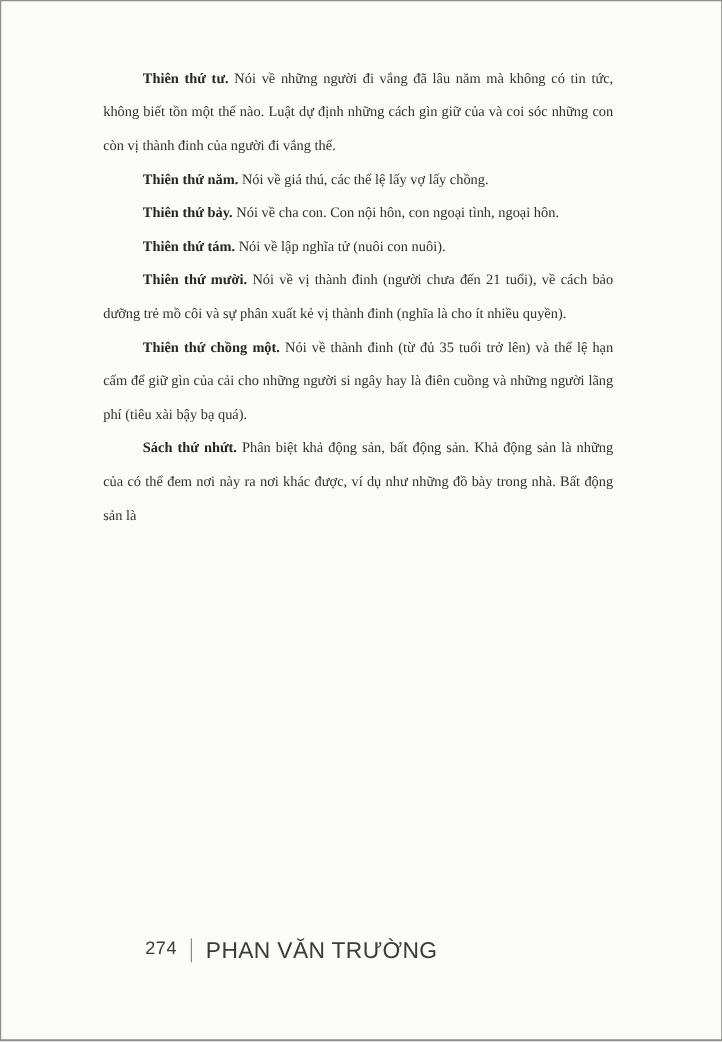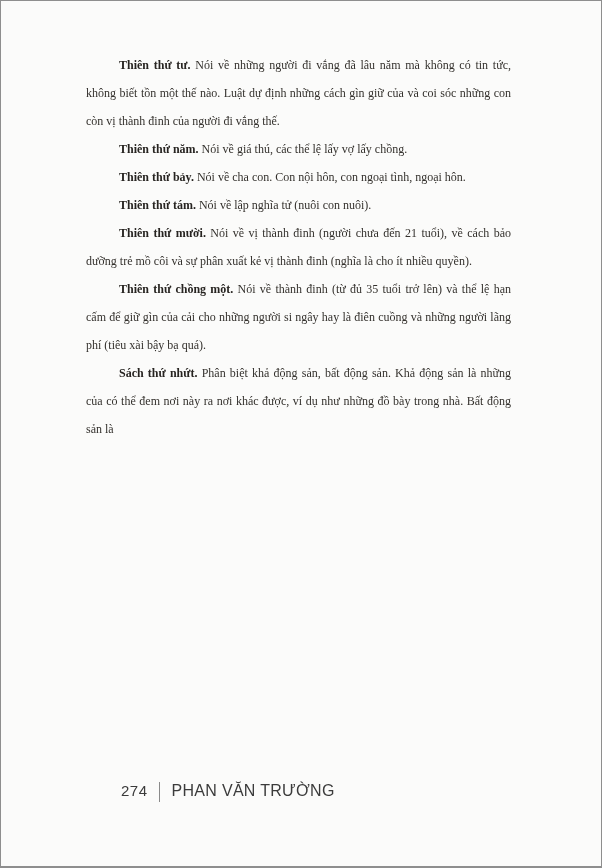--- a/index.html
+++ b/index.html
@@ -56,21 +56,21 @@
     font-size: 15px;
     letter-spacing: 0.5px;
   }
   .footer-sep {
     width: 1px;
     height: 20px;
     background: #8a8a8a;
     margin: 0 12px 0 11px;
   }
   .author {
-    font-size: 16px;
+    font-size: 19px;
     letter-spacing: 0.3px;
   }
 </style>
 </head>
 <body>
 
 <div class="page">
 
   <main class="text-block">
 

